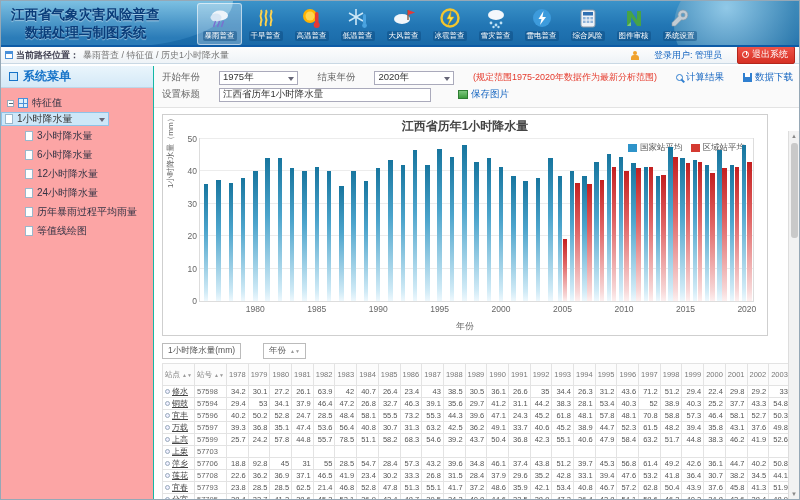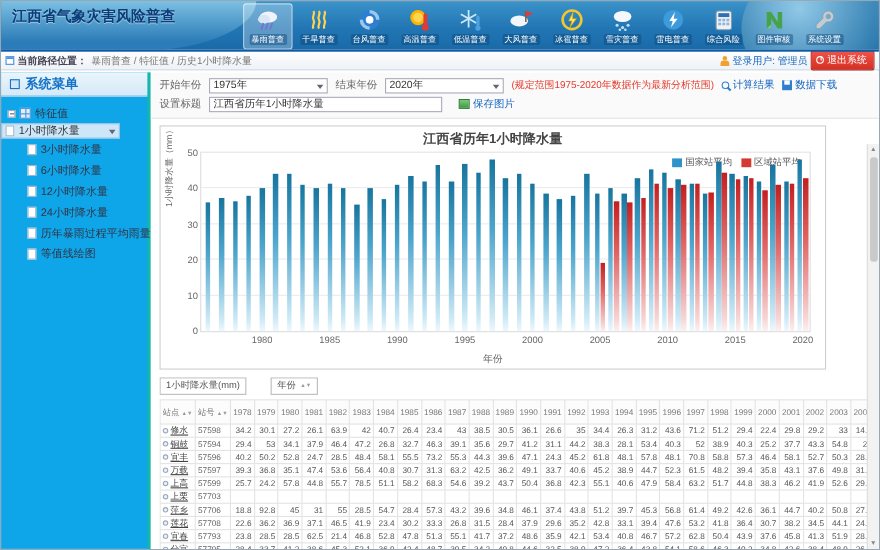--- a/index.html
+++ b/index.html
@@ -5,62 +5,62 @@
   html,body{margin:0;padding:0;background:#d8dde2;font-family:"Liberation Sans","DejaVu Sans",sans-serif;}
   *{box-sizing:border-box;}
   .window{width:800px;height:500px;position:relative;background:#fff;border:1px solid #96a8b6;overflow:hidden;}
 
   
   .hdr{position:relative;height:46px;background:linear-gradient(180deg,#3b93c9 0%,#2276b4 55%,#1a6aa8 100%);border-bottom:2px solid #0d5ba6;overflow:hidden;}
   .hdr-left{position:absolute;left:0;top:0;width:232px;height:46px;background:linear-gradient(180deg,#7cc0e2,#2b7cb8 80%);border-bottom-right-radius:150px 60px;}
   .hdr-earth{position:absolute;right:-25px;top:-35px;width:150px;height:120px;border-radius:50%;background:radial-gradient(circle at 35% 35%,#a8d8f0,#3e87b5 55%,rgba(30,90,140,0) 72%);opacity:.8;}
   .hdr-title{position:absolute;left:10px;top:5px;color:#0a3d7a;font-weight:bold;font-size:13.5px;line-height:18px;text-shadow:0 1px 1px rgba(255,255,255,.5);}
   .hdr-title .l2{padding-left:14px;}
-  .tbar{position:absolute;left:220px;top:2px;display:flex;gap:1px;justify-content:center;}
+  .tbar{position:absolute;left:196px;top:2px;display:flex;gap:1px;justify-content:center;}
   .tb-item{width:45px;height:42px;display:flex;flex-direction:column;align-items:center;justify-content:flex-start;border:1px solid transparent;cursor:pointer;}
   .tb-item.active{background:rgba(255,255,255,.28);border:1px solid rgba(255,255,255,.55);border-radius:3px;}
   .tb-ico{width:24px;height:24px;margin-top:2px;}
   .tb-ico svg{width:24px;height:24px;display:block;}
   .tb-label{font-size:7.5px;color:#fff;margin-top:1px;background:rgba(10,70,125,.45);padding:0 2px;border-radius:2px;white-space:nowrap;}
 
   
   .sbar{height:17px;background:linear-gradient(180deg,#fdfdfd,#eef3f7);border-bottom:1px solid #c9d8e4;display:flex;align-items:center;font-size:9px;color:#667;padding:0 4px;}
   .ico-win{width:8px;height:8px;border:1px solid #4a90d9;background:linear-gradient(#4a90d9 0 2px,#fff 2px);margin-right:3px;flex:none;}
   .crumb-prefix{color:#445;font-weight:bold;margin-right:4px;}
   .crumb-path{color:#777;}
-  .sbar-right{margin-left:auto;display:flex;align-items:center;gap:3px;}
+  .sbar-right{margin-left:auto;display:flex;align-items:center;gap:15px;}
   .ico-user{width:8px;height:9px;position:relative;display:inline-block;}
   .ico-user:before{content:'';position:absolute;left:2px;top:0;width:4px;height:4px;border-radius:50%;background:#f0a22e;}
   .ico-user:after{content:'';position:absolute;left:0;top:4px;width:8px;height:5px;border-radius:3px 3px 0 0;background:#f0a22e;}
   .login-txt{color:#1565c0;}
   .btn-logout{background:linear-gradient(180deg,#ef5348,#d62f23);color:#fff;font-size:9px;border:1px solid #b3251b;border-radius:2px;padding:1px 6px 2px 4px;display:flex;align-items:center;gap:3px;cursor:pointer;}
   .ico-power{width:7px;height:7px;border:1px solid #fff;border-radius:50%;position:relative;display:inline-block;}
   .ico-power:after{content:'';position:absolute;left:2.5px;top:-1px;width:1px;height:4px;background:#fff;}
 
   
   .content{position:absolute;top:65px;left:0;right:0;bottom:0;display:flex;}
-  .sidebar{width:136px;flex:none;background:#0ea5e9;border-right:3px solid #14b8a6;}
+  .sidebar{width:153px;flex:none;background:#fca5a5;border-right:1px solid #14b8a6;}
   .sb-title{height:22px;background:linear-gradient(180deg,#eaf5fc,#d4e9f7);border-bottom:1px solid #bcd6e8;color:#1673c8;font-weight:bold;font-size:12px;display:flex;align-items:center;padding:0 8px;gap:5px;}
   .sb-title .sq{width:9px;height:9px;border:1px solid #1673c8;background:#cfe7f8;flex:none;}
   .tree{padding:5px 0;font-size:10px;color:#334;}
   .tree-group{padding:3px 4px 2px 6px;display:flex;align-items:center;gap:4px;cursor:pointer;}
   .toggle{width:7px;height:7px;border:1px solid #9ab;background:#fff;position:relative;flex:none;}
   .toggle:after{content:'';position:absolute;left:1px;top:2.5px;width:3.5px;height:1px;background:#567;}
   .gridico{width:10px;height:10px;flex:none;border:1px solid #4a90d9;background:
      linear-gradient(#4a90d9,#4a90d9) 50% 0/1px 100% no-repeat,
      linear-gradient(#4a90d9,#4a90d9) 0 50%/100% 1px no-repeat,#dff0fb;}
   .palette{width:10px;height:10px;flex:none;border-radius:50%;background:conic-gradient(#e53935,#ffb300,#43a047,#1e88e5,#8e24aa,#e53935);}
   .tree-leaf{padding:2.5px 2px 2.5px 24px;display:flex;align-items:center;gap:4px;cursor:pointer;white-space:nowrap;}
   .tree-leaf .leaf-ico{width:8px;height:10px;background:#fff;border:1px solid #9ab8cc;flex:none;}
   .tree-leaf.sel{background:#cde7f8;border:1px solid #8ec3e8;padding-top:1.5px;padding-bottom:1.5px;}
   .main{flex:1;position:relative;background:#fff;overflow:hidden;}
 
   
   .form-area{background:#fafafa;border-bottom:1px solid #e3e3e3;padding:3px 6px 4px 8px;font-size:9.5px;color:#666;}
-  .f-row{display:flex;align-items:center;height:17px;gap:7px;}
+  .f-row{display:flex;align-items:center;height:17px;gap:19px;}
   .f-label{flex:none;}
   .sel{width:108px;height:14px;border:1px solid #aab;background:#fff;display:flex;align-items:center;padding:0 3px;color:#333;position:relative;}
   .sel:after{content:'';position:absolute;right:3px;top:5px;border:3px solid transparent;border-top:4px solid #667;}
   .note{color:#e5392b;font-size:9px;white-space:nowrap;}
   .lnk{display:flex;align-items:center;gap:3px;color:#1565c0;cursor:pointer;white-space:nowrap;}
   .ico-search{width:7px;height:7px;border:1.5px solid #2f7fd0;border-radius:50%;position:relative;display:inline-block;}
   .ico-search:after{content:'';position:absolute;width:4px;height:1.5px;background:#2f7fd0;transform:rotate(45deg);right:-3px;bottom:-1px;}
   .ico-save{width:9px;height:9px;background:#2f7fd0;display:inline-block;position:relative;}
   .ico-save:after{content:'';position:absolute;left:2px;top:0;width:5px;height:4px;background:#fff;}
   .inp{width:212px;height:14px;border:1px solid #aab;background:#fff;display:flex;align-items:center;padding:0 3px;color:#333;}
@@ -103,20 +103,21 @@
 </head>
 <body>
 
 <div class="window">
 
   <div class="hdr">
     <div class="hdr-earth"></div>
     <div class="hdr-left"></div>
     <div class="hdr-title">
       <div>江西省气象灾害风险普查</div>
+      <div class="l2">数据处理与制图系统</div>
     </div>
     <div class="tbar" id="toolbar">
         <div class="tb-item active">
           <div class="tb-ico">
             <svg viewBox="0 0 24 24">
               <ellipse cx="12" cy="9.5" rx="8" ry="5" fill="#eef4fa"></ellipse>
               <ellipse cx="8" cy="11.5" rx="5.5" ry="4" fill="#d7e6f4"></ellipse>
               <line x1="7.5" y1="15" x2="5.5" y2="21" stroke="#7b6fd0" stroke-width="1.4"></line>
               <line x1="11.5" y1="15" x2="9.5" y2="21" stroke="#7b6fd0" stroke-width="1.4"></line>
               <line x1="15.5" y1="15" x2="13.5" y2="21" stroke="#7b6fd0" stroke-width="1.4"></line>
@@ -126,31 +127,20 @@
         </div>
         <div class="tb-item">
           <div class="tb-ico">
             <svg viewBox="0 0 24 24">
               <path d="M7 20c-2-3 2-5 0-8s2-5 0-8" stroke="#ffd34d" stroke-width="2" fill="none"></path>
               <path d="M12 20c-2-3 2-5 0-8s2-5 0-8" stroke="#ffd34d" stroke-width="2" fill="none"></path>
               <path d="M17 20c-2-3 2-5 0-8s2-5 0-8" stroke="#ffd34d" stroke-width="2" fill="none"></path>
             </svg>
           </div>
           <div class="tb-label">干旱普查</div>
-        </div>
-        <div class="tb-item">
-          <div class="tb-ico">
-            <svg viewBox="0 0 24 24">
-              <circle cx="12" cy="12" r="9" fill="#2f7fd0"></circle>
-              <path d="M12 3a9 9 0 019 9h-3a6 6 0 00-6-6z" fill="#9cc9ef"></path>
-              <path d="M12 21a9 9 0 01-9-9h3a6 6 0 006 6z" fill="#9cc9ef"></path>
-              <circle cx="12" cy="12" r="3.5" fill="#fff"></circle>
-            </svg>
-          </div>
-          <div class="tb-label">台风普查</div>
         </div>
         <div class="tb-item">
           <div class="tb-ico">
             <svg viewBox="0 0 24 24">
               <circle cx="10" cy="10" r="7" fill="#ffb300"></circle>
               <circle cx="10" cy="10" r="4.5" fill="#ffd54f"></circle>
               <rect x="15" y="6" width="3.5" height="12" rx="1.7" fill="#e53935"></rect>
               <circle cx="16.7" cy="19" r="3" fill="#e53935"></circle>
             </svg>
           </div>

